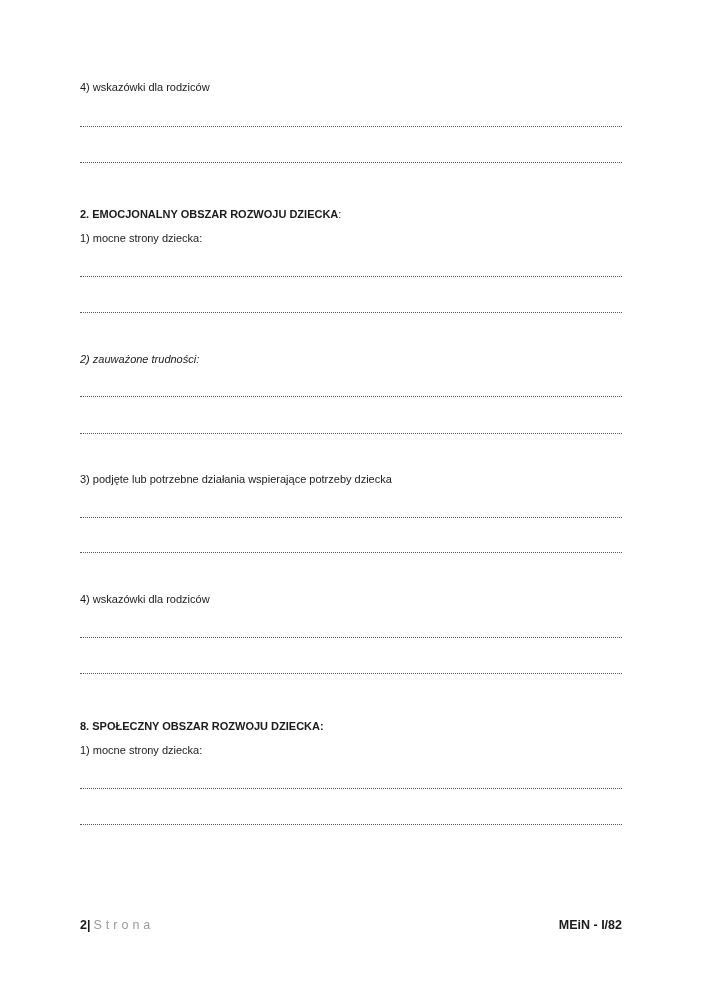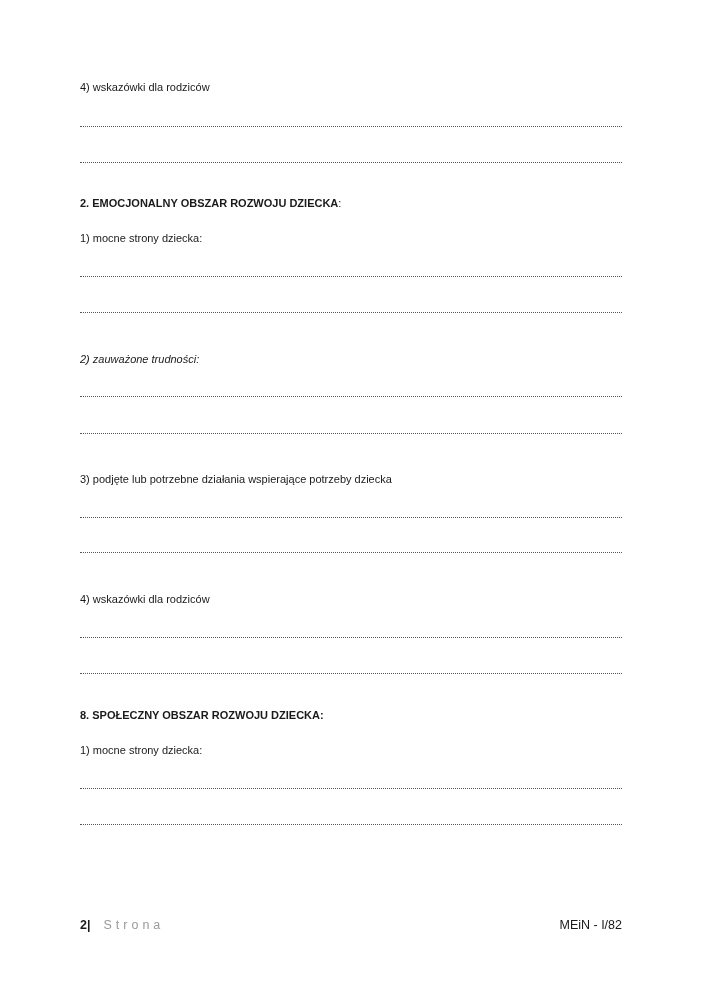--- a/index.html
+++ b/index.html
@@ -1,27 +1,27 @@
 <!DOCTYPE html>
 <html><head>
 <meta charset="utf-8">
 <style>
   html, body { margin: 0; padding: 0; background: #ffffff; }
   body { width: 707px; height: 1000px; position: relative; overflow: hidden;
          font-family: "Liberation Sans", "DejaVu Sans", sans-serif; color: #1a1a1a; }
   .line { position: absolute; left: 80px; font-size: 11px; line-height: 16px; white-space: nowrap; }
-  .heading { font-weight: bold; }
+  .heading { font-weight: bold; margin-top: 11px; }
   .heading .colon { font-weight: normal; }
   .dots { position: absolute; left: 80px; width: 542px; height: 0;
           border-bottom: 1.4px dotted #555; }
   .footer-left { position: absolute; left: 80px; top: 918px; font-size: 12.5px; }
   .footer-left .num { font-weight: bold; color: #1a1a1a; }
   .footer-left .sep { font-weight: bold; color: #1a1a1a; }
-  .footer-left .word { color: #9a9a9a; letter-spacing: 4px; margin-left: 13px; }
-  .footer-right { position: absolute; right: 85px; top: 918px; font-size: 12.5px; font-weight: normal; }
+  .footer-left .word { color: #9a9a9a; letter-spacing: 4px; margin-left: 3px; }
+  .footer-right { position: absolute; right: 85px; top: 918px; font-size: 12.5px; font-weight: bold; }
 </style>
 </head>
 <body>
 
 <div id="doc">
     <div class="line" style="top: 79px;">4) wskazówki dla rodziców</div>
     <div class="dots" style="top: 126px;"></div>
     <div class="dots" style="top: 162px;"></div>
     <div class="line heading" style="top: 195px;"><span>2. EMOCJONALNY OBSZAR ROZWOJU DZIECKA</span><span class="colon">:</span></div>
     <div class="line" style="top: 230px;">1) mocne strony dziecka:</div>

